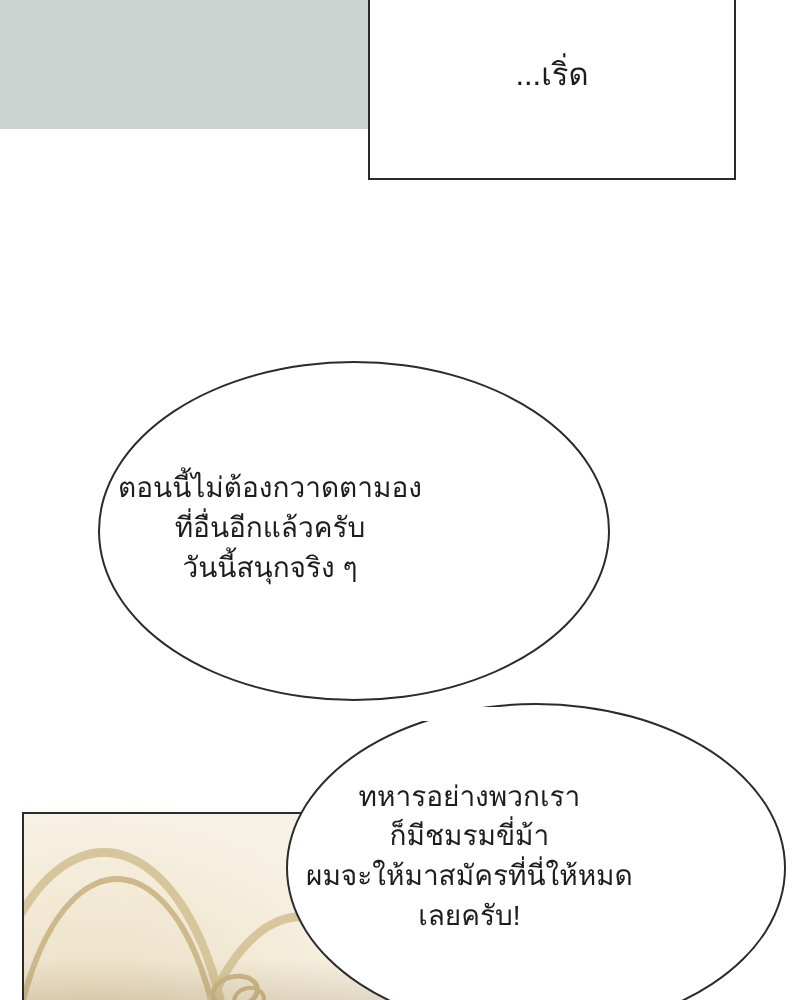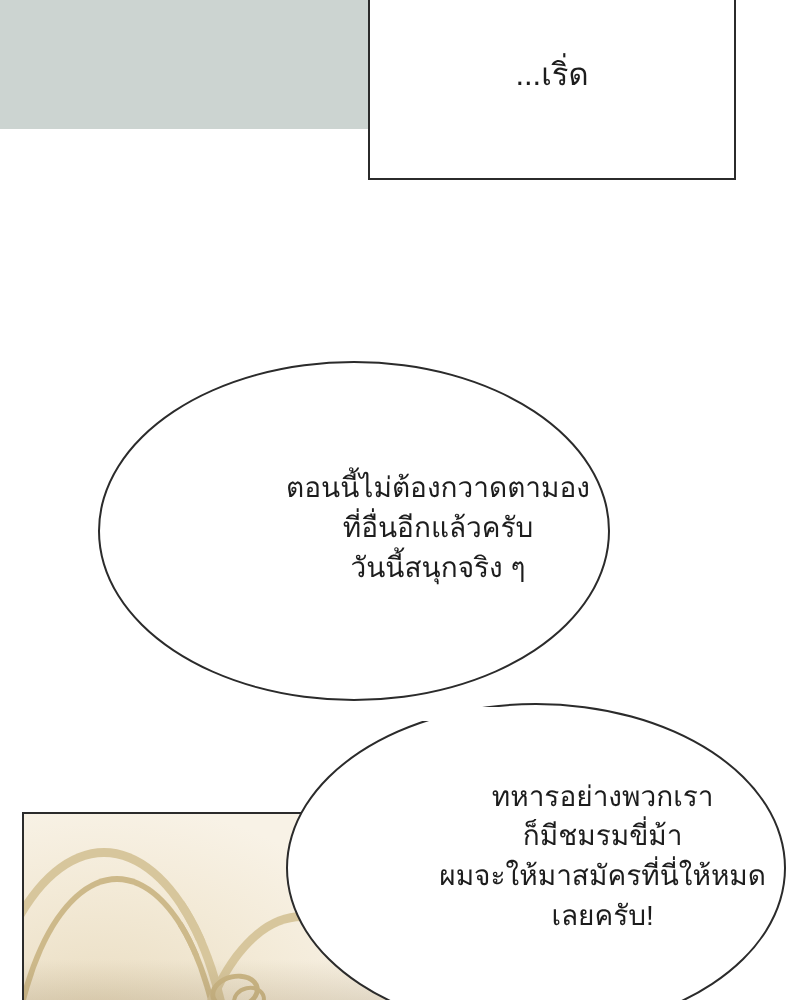--- a/index.html
+++ b/index.html
@@ -56,21 +56,21 @@
 
   
   .bubble {
     position: absolute;
     background: #ffffff;
     border: 2px solid #2b2b2b;
     border-radius: 50%;
     box-sizing: border-box;
     display: flex;
     align-items: center;
-    justify-content: flex-end;
+    justify-content: flex-start;
   }
   .bubble .txt {
     font-size: 28px;
     color: #1d1d1d;
     line-height: 1.42;
     text-align: center;
     white-space: pre-line;
     padding: 0 18px;
   }
   .bubble-upper {

